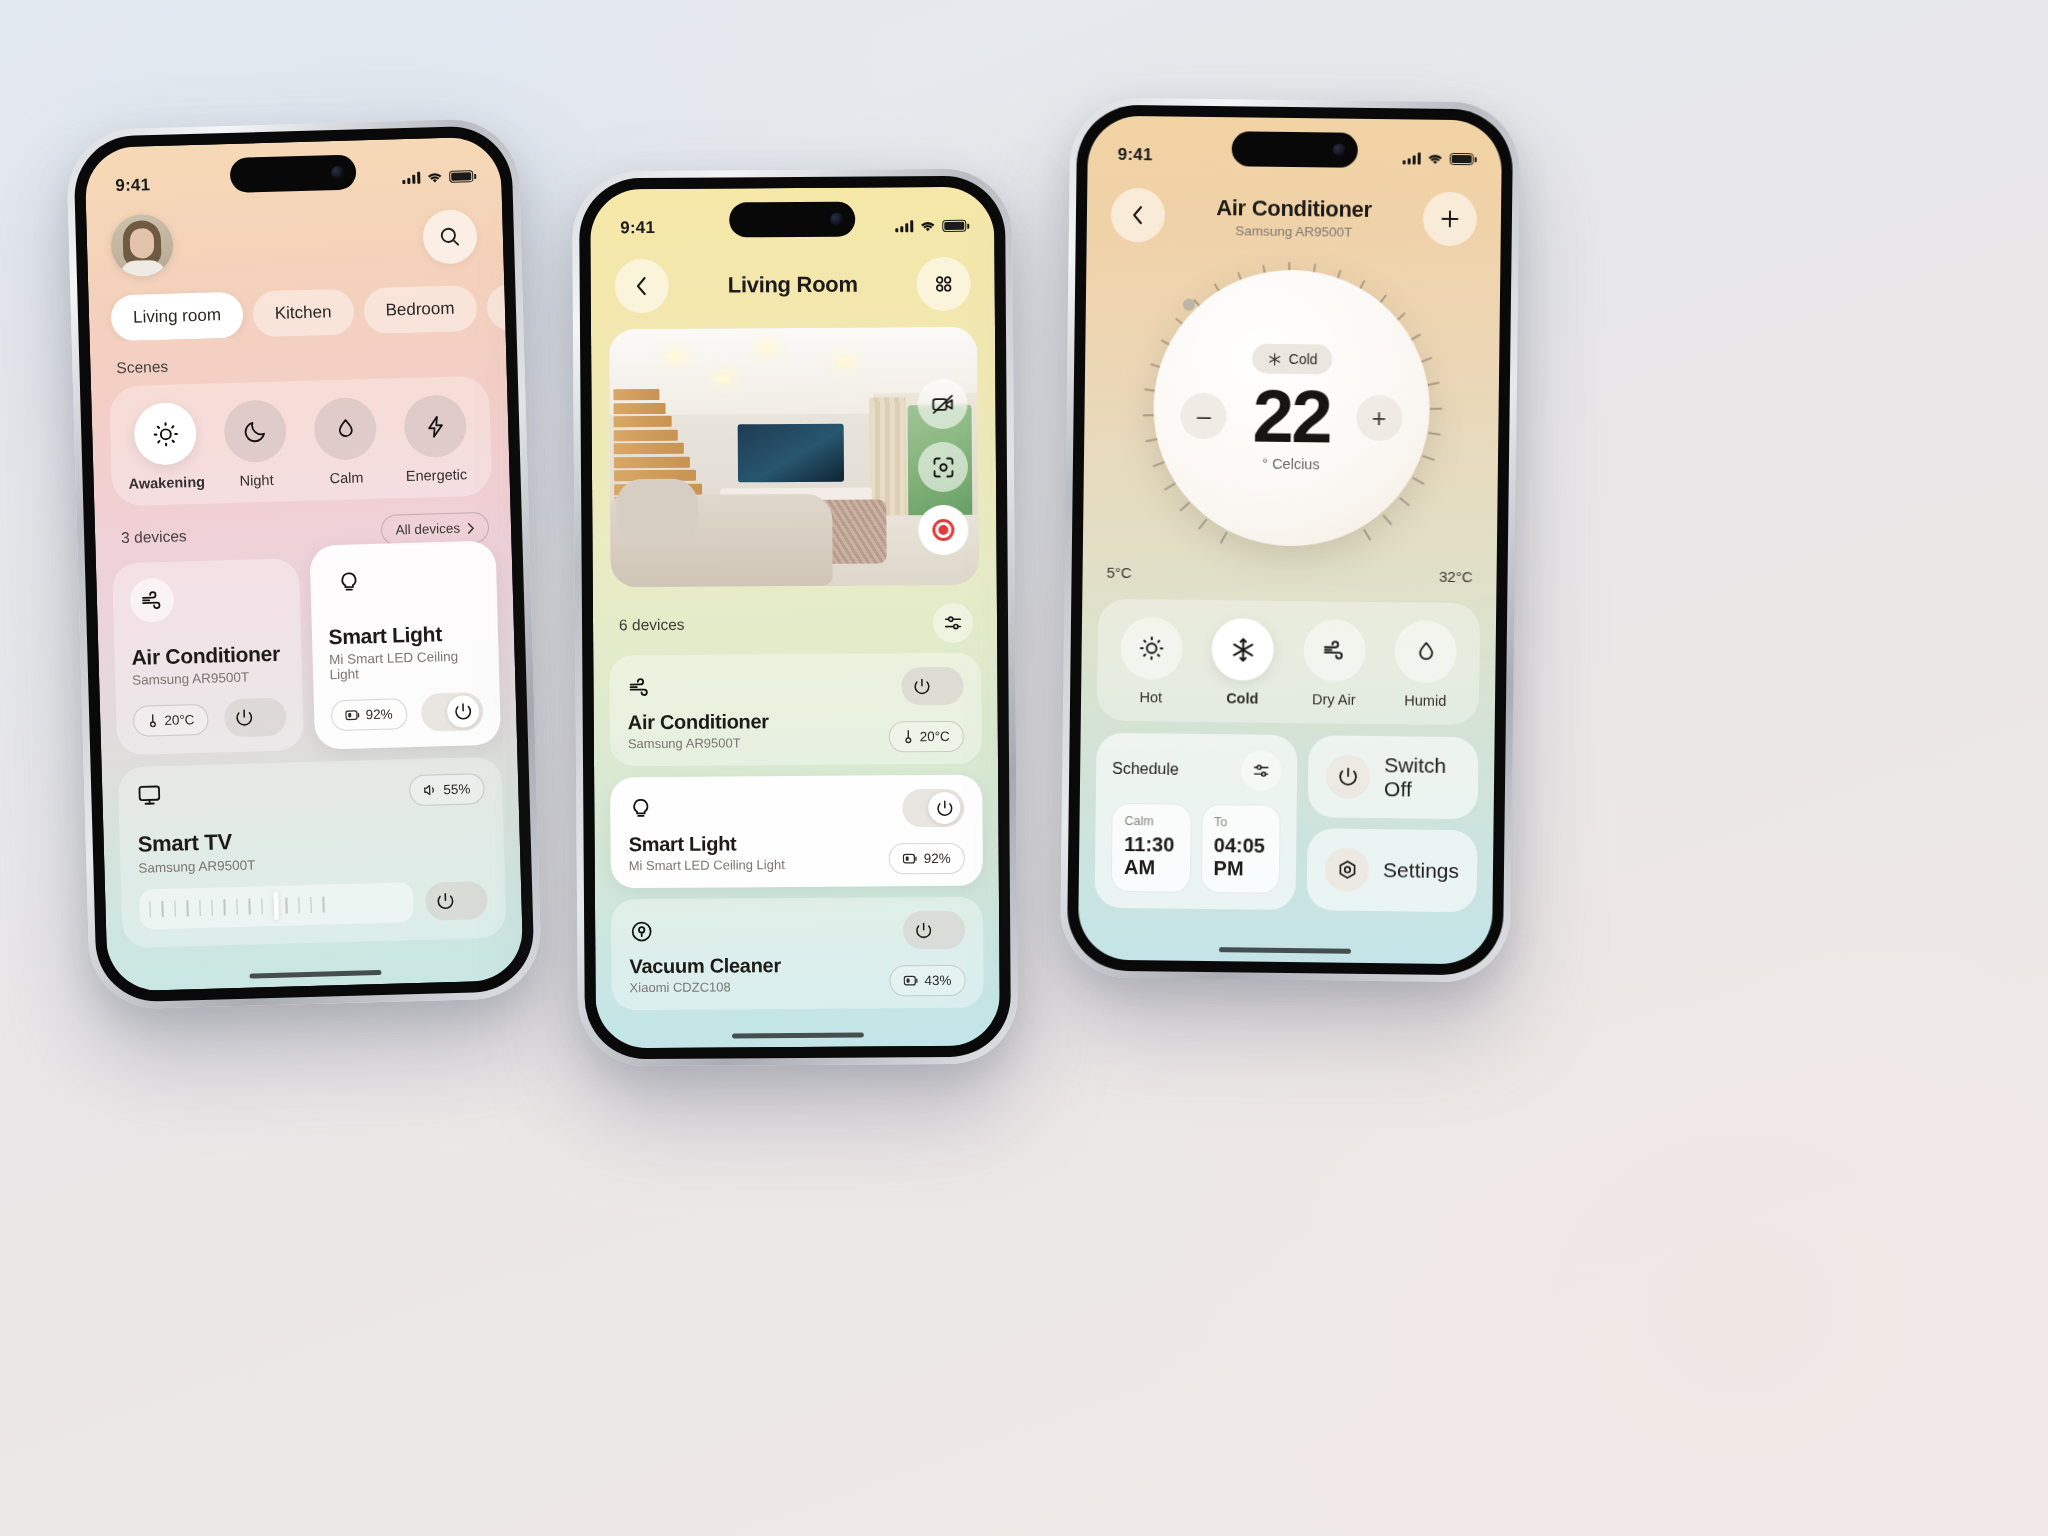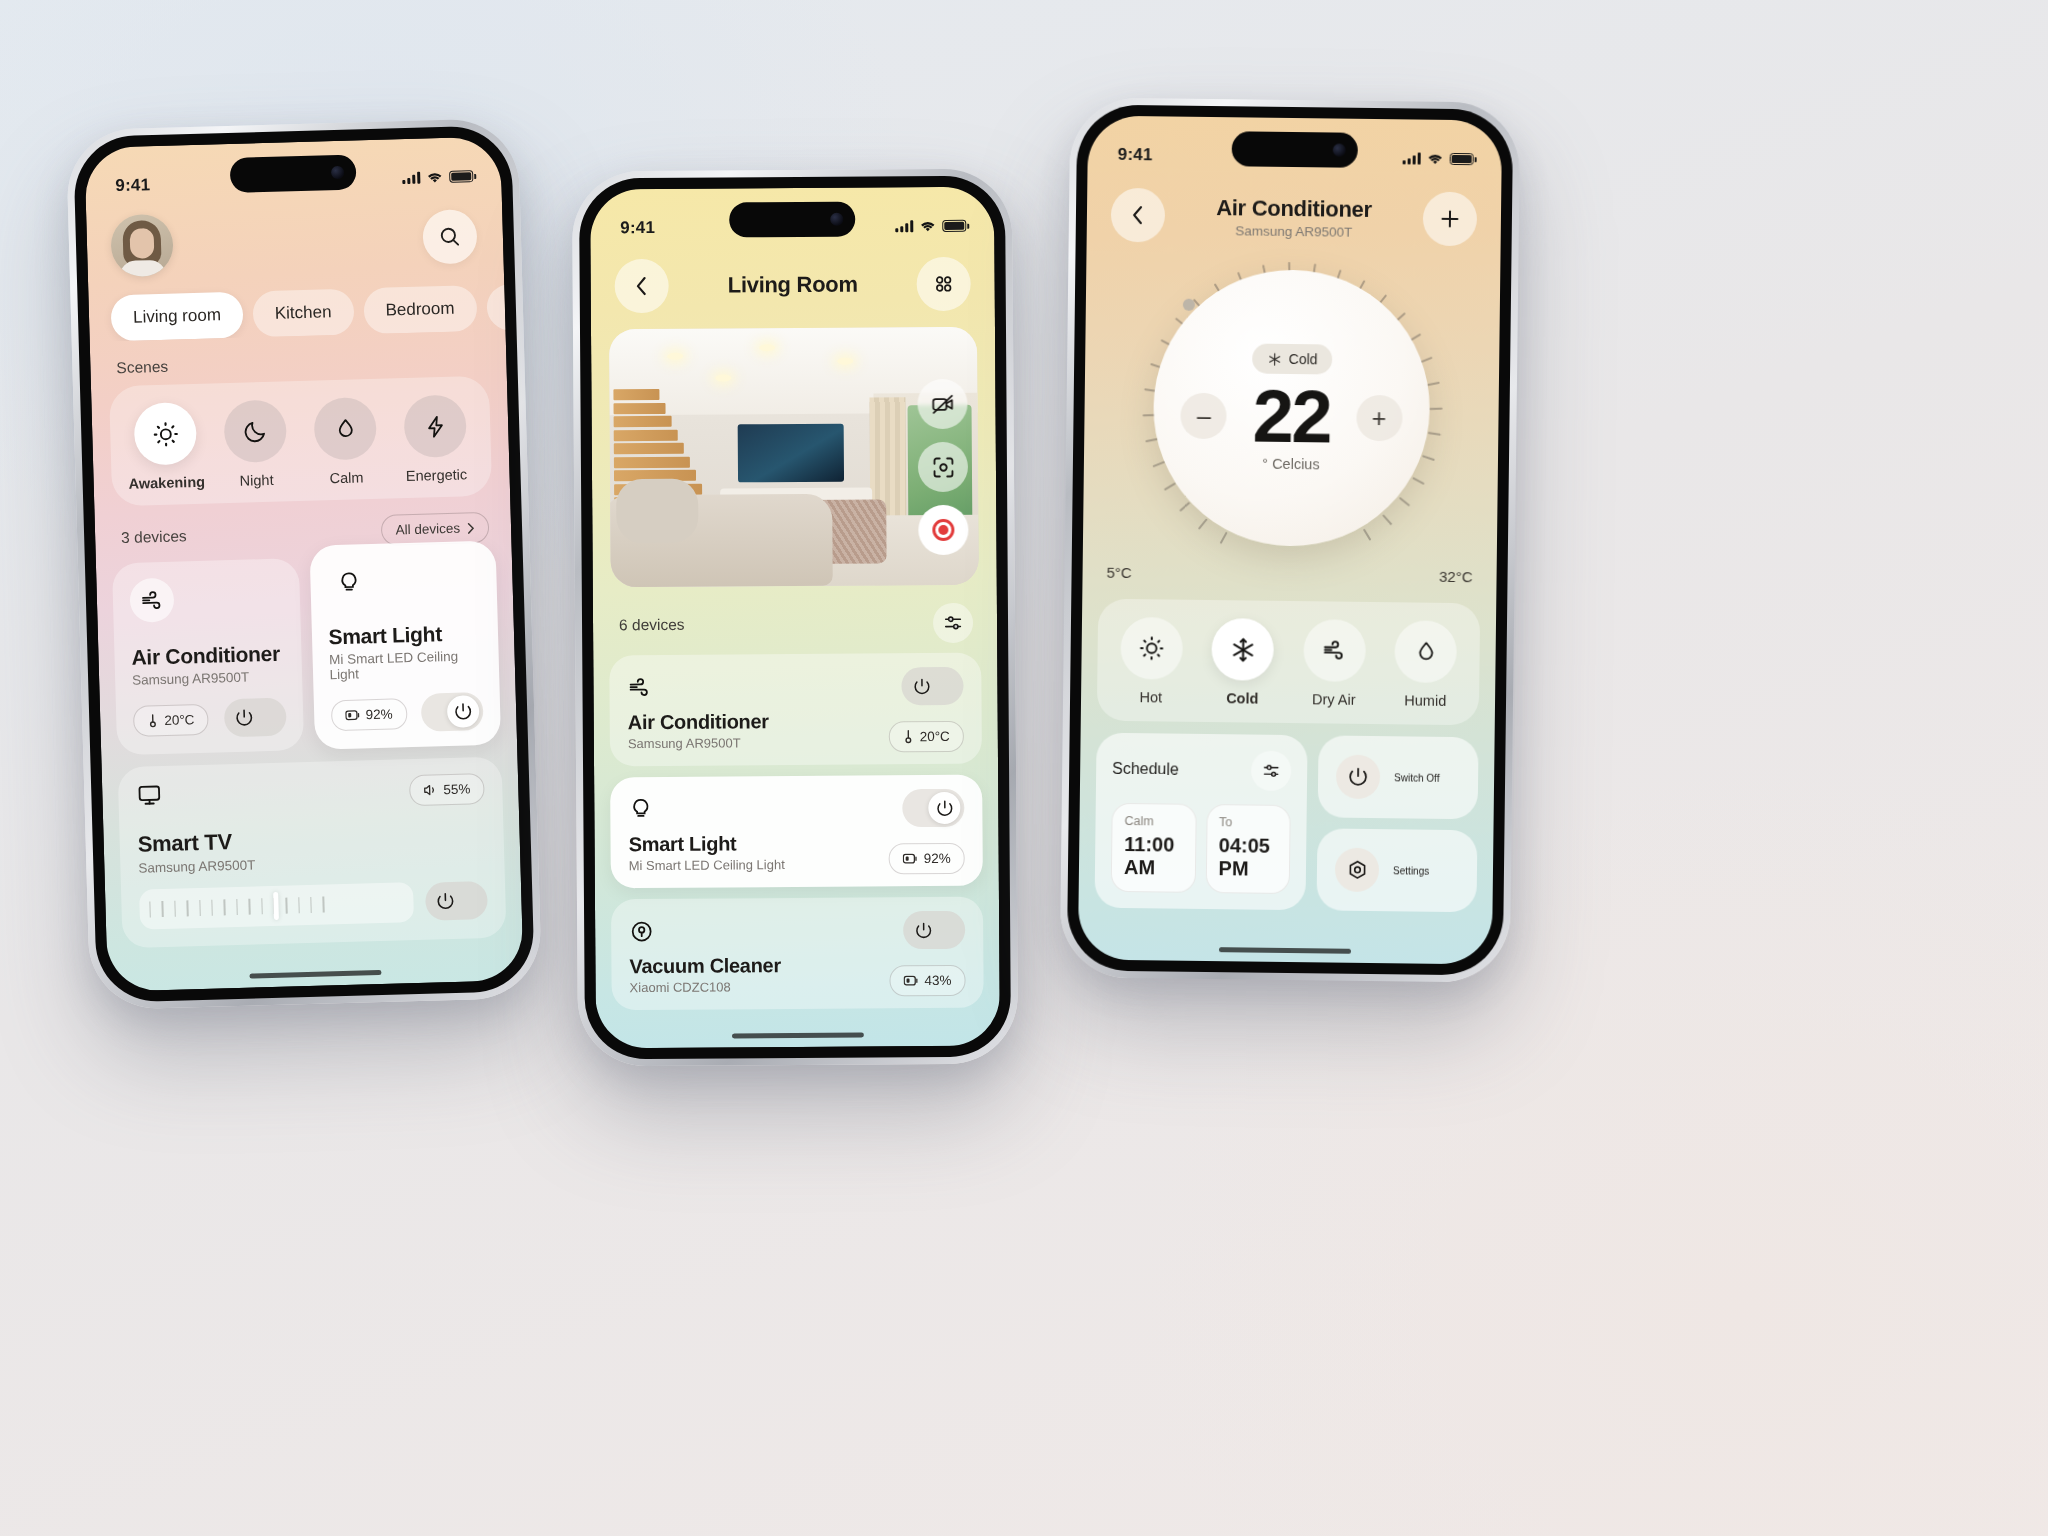--- a/index.html
+++ b/index.html
@@ -288,21 +288,21 @@
   .tbox .vl { font-size:20px; font-weight:600; color:#1d1b19; margin-top:5px; line-height:1.15; }
   .actions { flex:1; display:flex; flex-direction:column; gap:11px; }
   .act {
     flex:1; border-radius:26px; background:rgba(255,255,255,.60);
     display:flex; align-items:center; gap:14px; padding:0 18px;
   }
   .act .aic {
     width:44px; height:44px; border-radius:50%; background:rgba(236,232,225,.9);
     display:flex; align-items:center; justify-content:center; flex:none;
   }
-  .act .alb { font-size:10px; color:#242220; }
+  .act .alb { font-size:21px; color:#242220; }
   svg { display:block; }
 </style>
 </head>
 <body>
 
 <div class="phone" id="phone1">
   <div class="phone-inner">
     <div class="screen">
       <div class="island"></div>
       <div class="statusbar">
@@ -875,21 +875,21 @@
                     <line x1="4" y1="8" x2="20" y2="8"></line>
                     <line x1="4" y1="16" x2="20" y2="16"></line>
                     <circle cx="9.5" cy="8" r="2.3" fill="rgba(255,255,255,.85)"></circle>
                     <circle cx="15" cy="16" r="2.3" fill="rgba(255,255,255,.85)"></circle>
                   </svg>
               </div>
             </div>
             <div class="times">
               <div class="tbox">
                 <div class="lb">Calm</div>
-                <div class="vl">11:00 AM</div>
+                <div class="vl">11:30 AM</div>
               </div>
               <div class="tbox">
                 <div class="lb">To</div>
                 <div class="vl">04:05 PM</div>
               </div>
             </div>
           </div>
           <div class="actions">
             <div class="act">
               <div class="aic">

